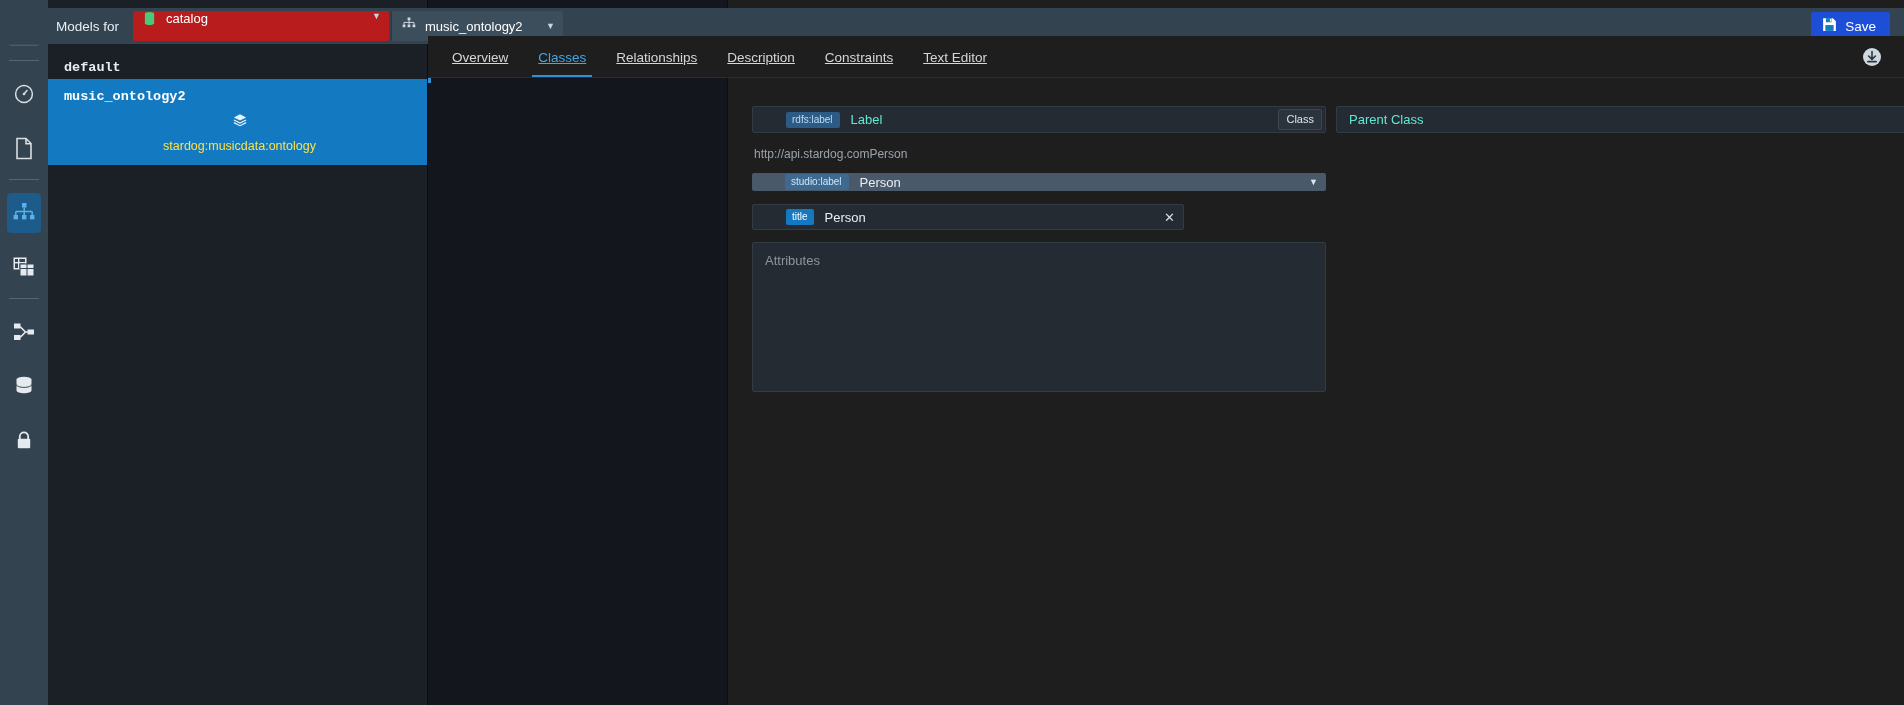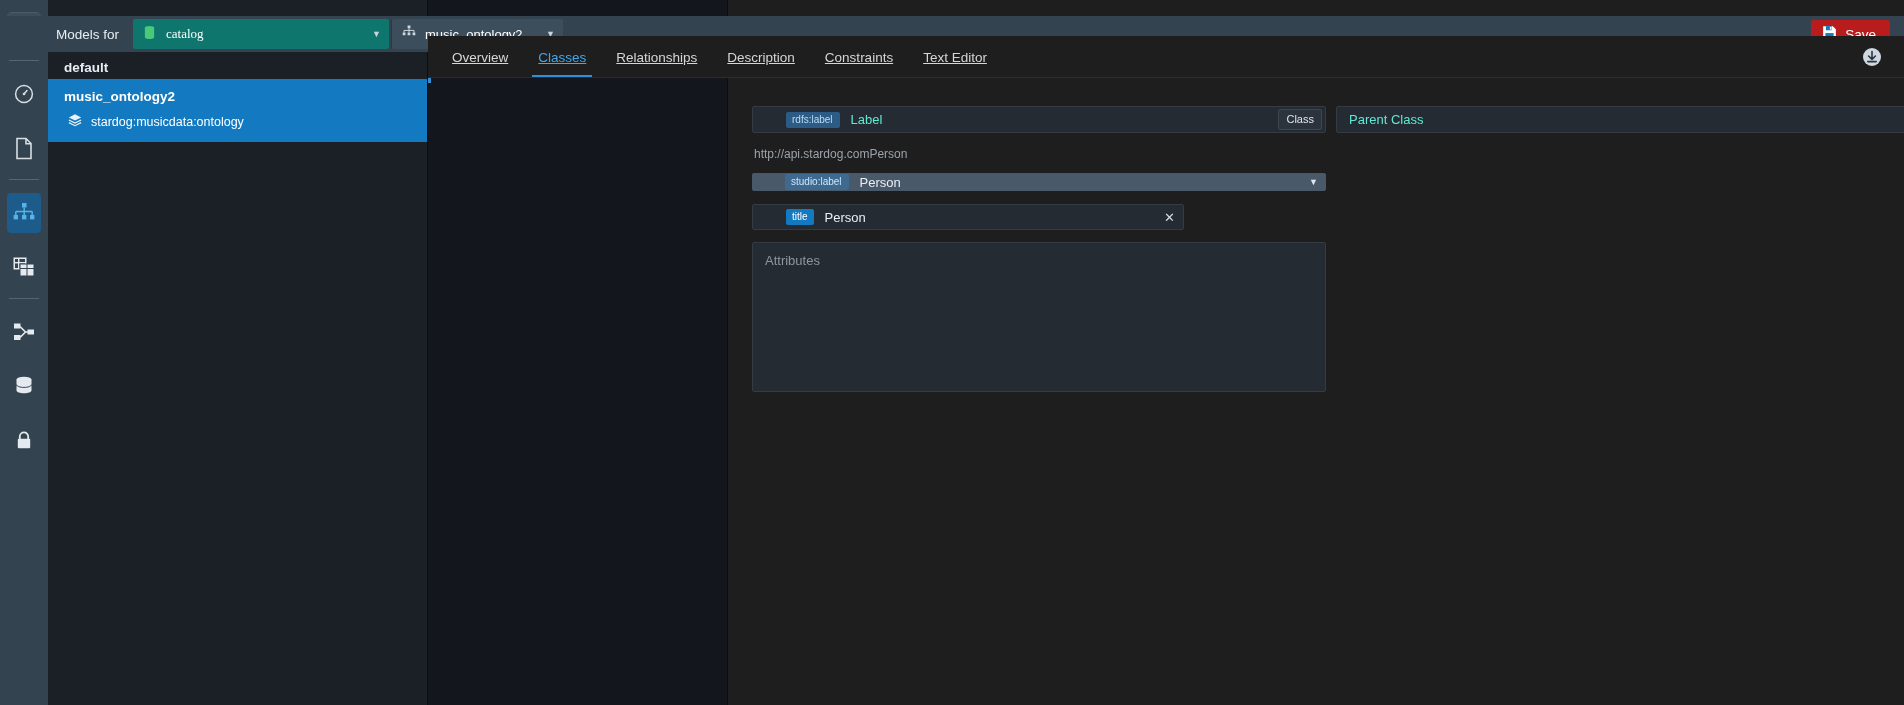--- a/index.html
+++ b/index.html
@@ -43,29 +43,29 @@
   .schema-search {
     height: 28px; background: #151a20;
     border: 1px solid #4b5868; border-radius: 2px;
     display: flex; align-items: center; padding: 0 8px;
   }
   .schema-search .ph, .class-search .ph {
     color: #8b949e; font-size: 12.5px; margin-left: 8px;
   }
   .schema-head {
     padding: 10px 16px 4px; color: #e6edf3;
-    font-size: 13.5px; font-weight: bold;
+    font-size: 13.5px; font-weight: bold; font-family: Liberation Mono, monospace;
   }
   .schema-sub {
     display: flex; align-items: center; gap: 9px;
     padding: 5px 16px 12px 20px; color: #aeb8c2; font-size: 12.5px;
   }
   .schema-item.selected { background: #1379c0; }
   .schema-item.selected .schema-head { color: #fff; }
-  .schema-item.selected .schema-sub { color: #ffffff; }
+  .schema-item.selected .schema-sub { color: #fde047; flex-direction: column; }
 
   
   .classes {
     width: 300px; min-width: 300px; height: 705px;
     background: #13171d; border-right: 1px solid #0d0d0d;
   }
   .tabs-row {
     position: absolute; left: 428px; top: 36px; right: 0; height: 42px;
     background: #1e1e1e; border-bottom: 1px solid #2c2c2c;
     display: flex; align-items: center; padding-left: 22px; gap: 26px;
@@ -279,24 +279,24 @@
       <div class="title-row">
         <span class="chip title">title</span>
         <span class="val-text">Person</span>
         <span class="x-btn">✕</span>
       </div>
 
       <div class="desc">Attributes</div>
     </div>
   </div>
 
-  <div style="position:absolute;left:0;top:16px;width:1904px;height:36px;background:#33434f;display:flex;align-items:center;">
+  <div style="position:absolute;left:0;top:8px;width:1904px;height:36px;background:#33434f;display:flex;align-items:center;">
     <div style="width:48px;height:36px;background:#33434f;"></div>
     <div style="color:#e6edf3;font-size:13.5px;padding:0 14px 0 8px;">Models for</div>
-    <div style="width:256px;height:30px;background:#0f766e;border-radius:2px;display:flex;align-items:center;padding:0 8px 0 10px;font-family:Liberation Serif, serif;">
+    <div style="width:256px;height:30px;background:#b91c1c;border-radius:2px;display:flex;align-items:flex-start;padding:0 8px 0 10px;">
       <span>
         <svg width="13" height="15" viewBox="0 0 14 16">
             <ellipse cx="7" cy="3" rx="5" ry="2" fill="#4bc97a"></ellipse>
             <path d="M2 3v4c0 1.1 2.24 2 5 2s5-.9 5-2V3" fill="#4bc97a"></path>
             <path d="M2 7v4c0 1.1 2.24 2 5 2s5-.9 5-2V7" fill="#4bc97a"></path>
             <path d="M2 11v2c0 1.1 2.24 2 5 2s5-.9 5-2v-2" fill="#4bc97a"></path>
           </svg>
       </span>
       <span style="color:#ffffff;font-size:13px;margin-left:10px;">catalog</span>
       <span style="margin-left:auto;color:#c9d3db;font-size:9px;">▼</span>
@@ -307,21 +307,21 @@
             <rect x="6.4" y="0.6" width="3.2" height="3.2" fill="#cfd8e0"></rect>
             <path d="M8 3.8v2.4M2.3 6.2h11.4M2.3 6.2v2.4M8 6.2v2.4M13.7 6.2v2.4" stroke="#cfd8e0" stroke-width="1.1" fill="none"></path>
             <rect x="0.8" y="8.6" width="3.1" height="3.1" fill="#cfd8e0"></rect>
             <rect x="6.4" y="8.6" width="3.1" height="3.1" fill="#cfd8e0"></rect>
             <rect x="12.1" y="8.6" width="3.1" height="3.1" fill="#cfd8e0"></rect>
           </svg>
       </span>
       <span style="color:#ffffff;font-size:13px;margin-left:9px;">music_ontology2</span>
       <span style="margin-left:auto;color:#c9d3db;font-size:9px;">▼</span>
     </div>
-    <div style="margin-left:auto;margin-right:14px;height:28px;background:#b91c1c;border-radius:2px;display:flex;align-items:center;padding:0 14px 0 11px;gap:8px;">
+    <div style="margin-left:auto;margin-right:14px;height:28px;background:#1d4ed8;border-radius:2px;display:flex;align-items:center;padding:0 14px 0 11px;gap:8px;">
       <span>
         <svg width="15" height="15" viewBox="0 0 16 16">
             <path d="M1.2 1.2h10.4l3.2 3.2v10.4H1.2z" fill="#ffffff"></path>
             <rect x="4.2" y="1.2" width="6" height="4.4" fill="#1379c0"></rect>
             <rect x="8.4" y="2" width="1.5" height="2.9" fill="#ffffff"></rect>
             <rect x="3.6" y="8.6" width="8.8" height="6.2" fill="#1379c0"></rect>
           </svg>
       </span>
       <span style="color:#ffffff;font-size:13.5px;">Save</span>
     </div>

